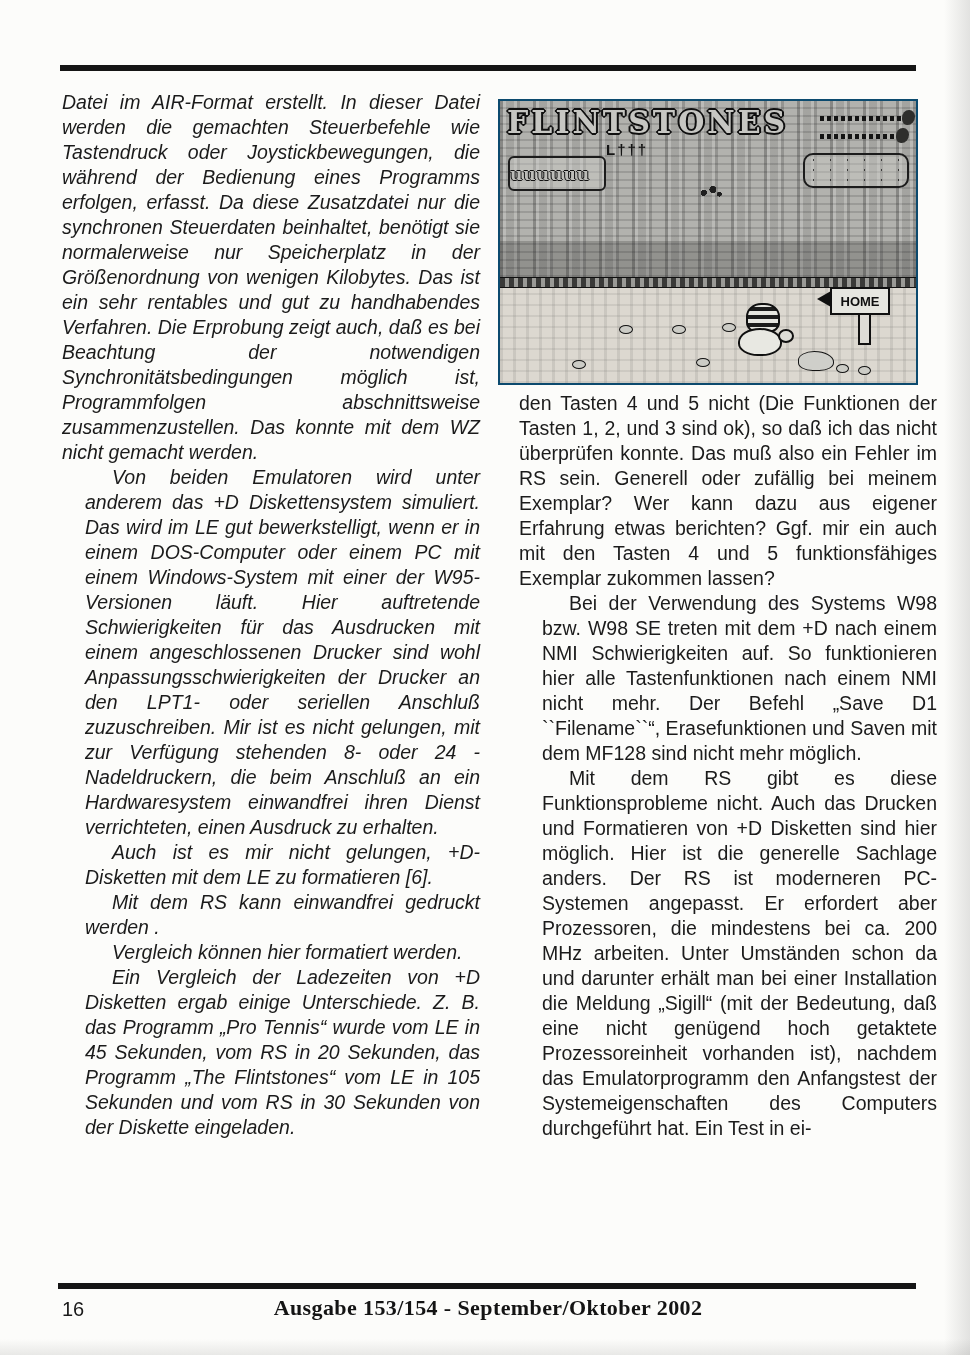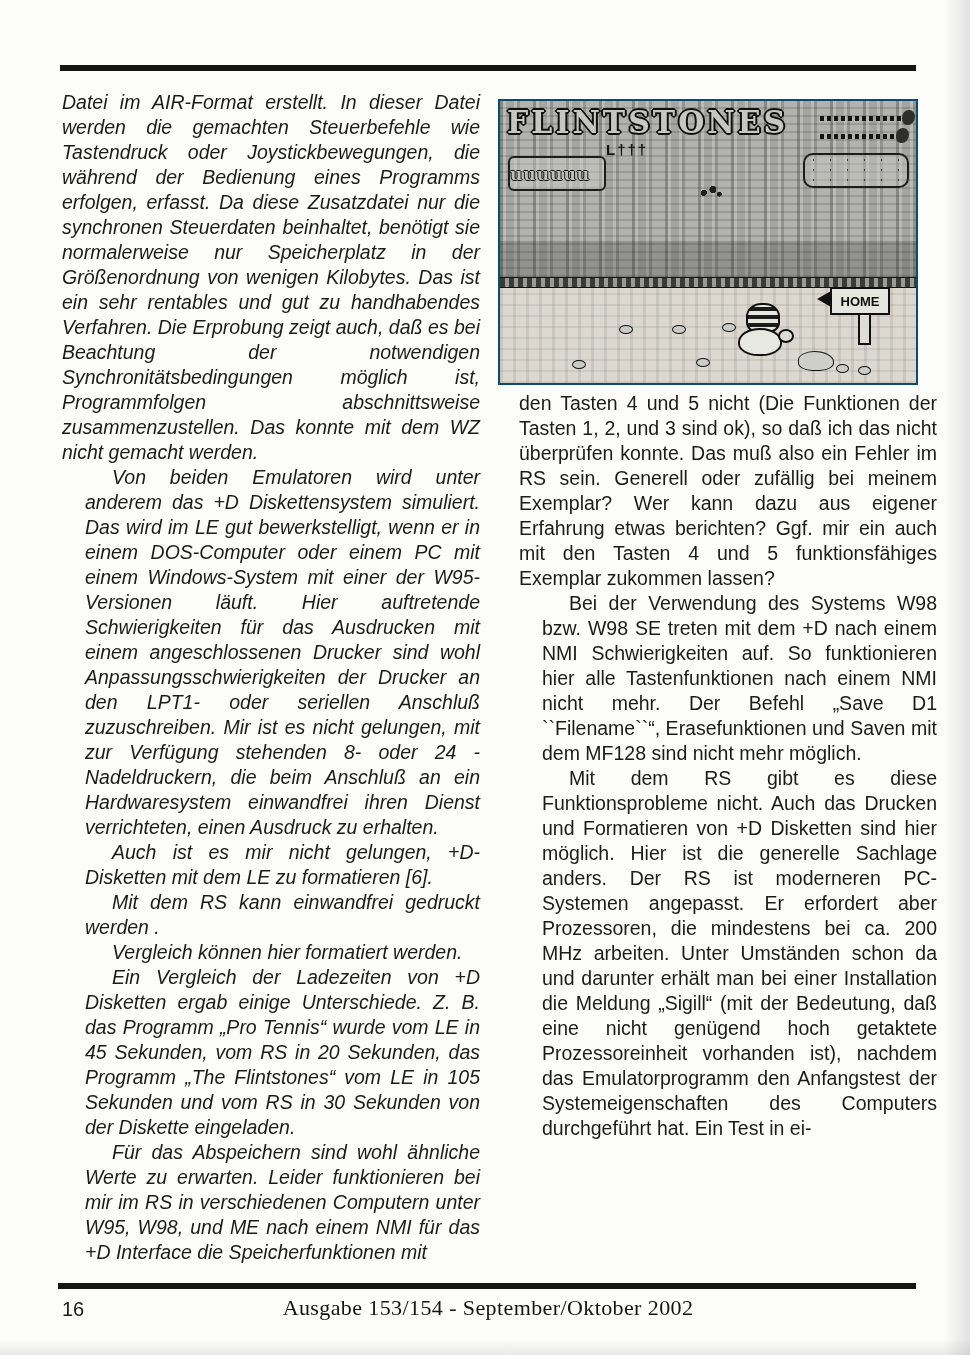--- a/index.html
+++ b/index.html
@@ -87,38 +87,37 @@
   .fred-lower{position:absolute;left:2px;top:25px;width:40px;height:24px;
     border:2px solid #101010;border-radius:50% 50% 45% 45%;background:#e8e8e2;}
   .fred-arm{position:absolute;left:42px;top:26px;width:12px;height:10px;
     border:2px solid #101010;border-radius:50%;background:#dcdcd6;}
   .rock{position:absolute;border:1.5px solid #131313;border-radius:50%;background:#ccccc6;}
   .rock-big{border-radius:50% 60% 45% 45%;background:#cfcfca;}
 
   
   .page-number{position:absolute;left:62px;top:1298px;font-size:20px;color:#1b1b1b;}
   .footer-issue{position:absolute;left:60px;top:1295px;width:856px;text-align:center;
-    font-family:"Liberation Serif",serif;font-weight:normal;font-size:22px;
+    font-family:"Liberation Serif",serif;font-weight:bold;font-size:22px;
     letter-spacing:.4px;color:#141414;}
 </style>
 </head>
 <body>
 
 <div class="page">
 
   <div class="rule rule-top"></div>
 
   <div class="col col-left">
     <p>Datei im AIR-Format erstellt. In dieser Datei werden die gemachten Steuerbefehle wie Tastendruck oder Joystickbewegungen, die während der Bedienung eines Programms erfolgen, erfasst. Da diese Zusatzdatei nur die synchronen Steuerdaten beinhaltet, benötigt sie normalerweise nur Speicherplatz in der Größenordnung von wenigen Kilobytes. Das ist ein sehr rentables und gut zu handhabendes Verfahren. Die Erprobung zeigt auch, daß es bei Beachtung der notwendigen Synchronitätsbedingungen möglich ist, Programmfolgen abschnittsweise zusammenzustellen. Das konnte mit dem WZ nicht gemacht werden.</p>
     <p class="indent">Von beiden Emulatoren wird unter anderem das +D Diskettensystem simuliert. Das wird im LE gut bewerkstelligt, wenn er in einem DOS-Computer oder einem PC mit einem Windows-System mit einer der W95-Versionen läuft. Hier auftretende Schwierigkeiten für das Ausdrucken mit einem angeschlossenen Drucker sind wohl Anpassungsschwierigkeiten der Drucker an den LPT1- oder seriellen Anschluß zuzuschreiben. Mir ist es nicht gelungen, mit zur Verfügung stehenden 8- oder 24 -Nadeldruckern, die beim Anschluß an ein Hardwaresystem einwandfrei ihren Dienst verrichteten, einen Ausdruck zu erhalten.</p>
     <p class="indent">Auch ist es mir nicht gelungen, +D-Disketten mit dem LE zu formatieren [6].</p>
     <p class="indent">Mit dem RS kann einwandfrei gedruckt werden .</p>
     <p class="indent">Vergleich können hier formatiert werden.</p>
     <p class="indent">Ein Vergleich der Ladezeiten von +D Disketten ergab einige Unterschiede. Z. B. das Programm „Pro Tennis“ wurde vom LE in 45 Sekunden, vom RS in 20 Sekunden, das Programm „The Flintstones“ vom LE in 105 Sekunden und vom RS in 30 Sekunden von der Diskette eingeladen.</p>
-    <p class="indent">Für das Abspeichern sind wohl ähnliche Werte zu erwarten. Leider funktionieren bei mir im RS in verschiedenen Computern unter W95, W98, und ME nach einem NMI für das +D Interface die Speicherfunktionen mit</p>
   </div>
 
   <div class="shot">
     <div class="wall"></div>
     <div class="wall-shade"></div>
     <div class="ground-edge"></div>
     <div class="ground"></div>
 
     <div class="game-title">FLINTSTONES</div>
     <div class="chain chain-1"></div>

